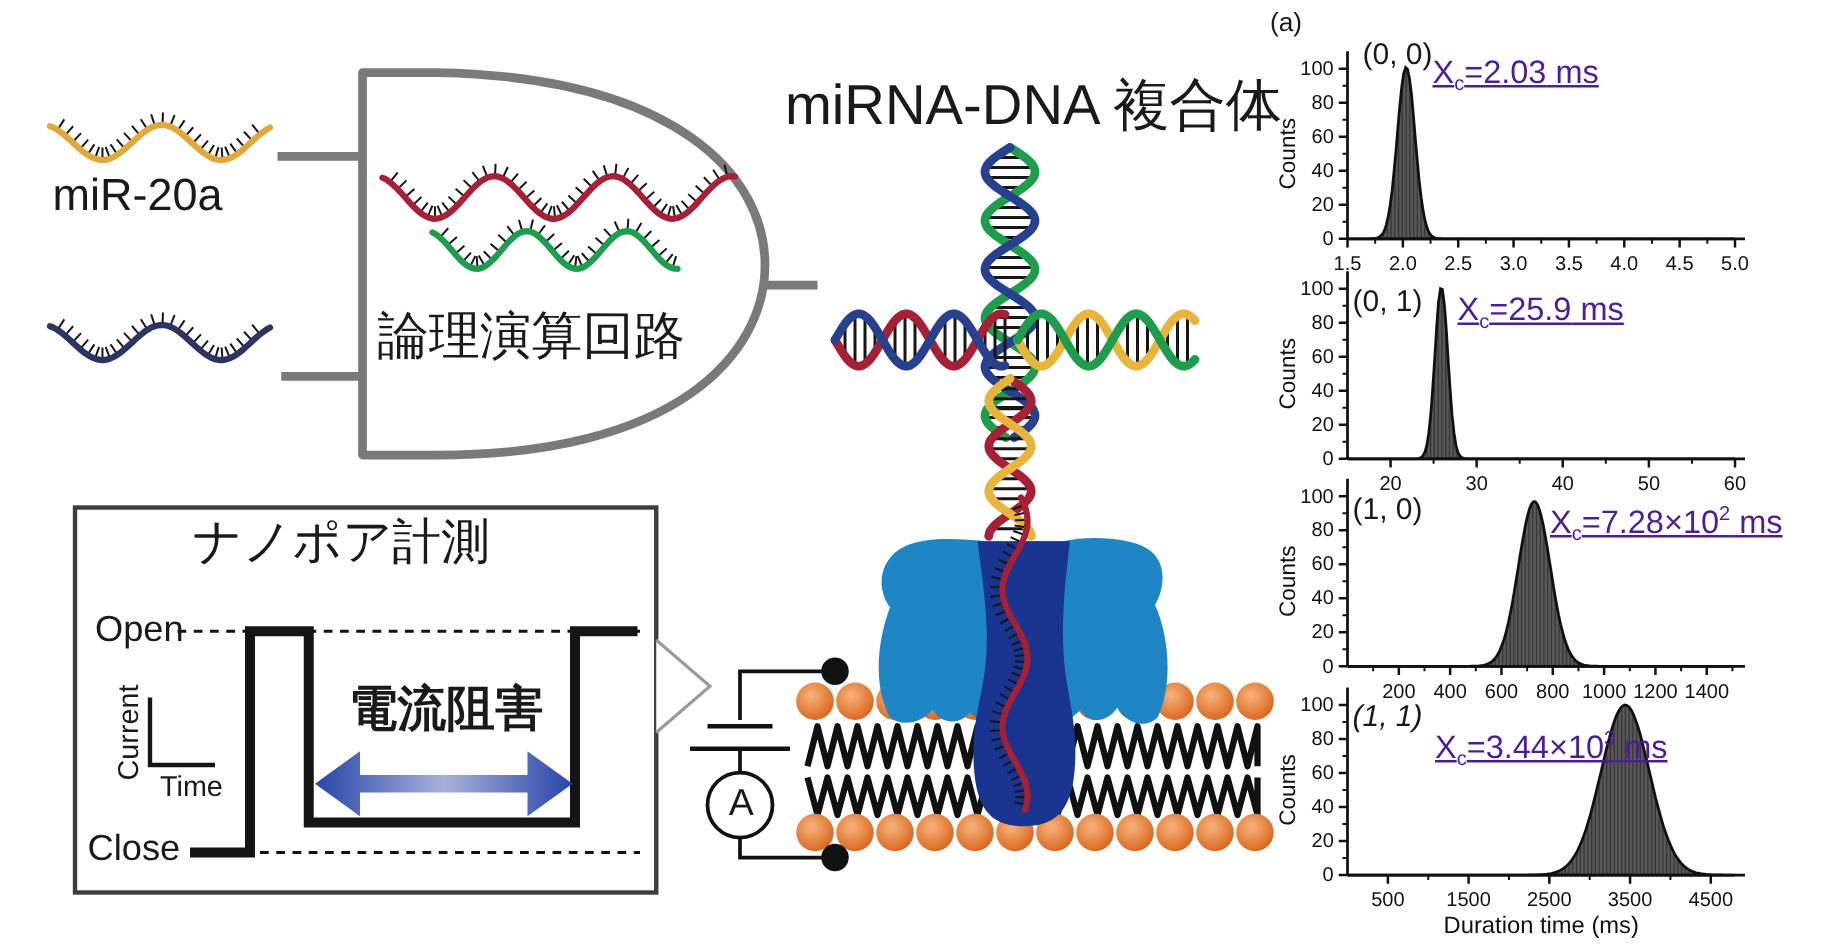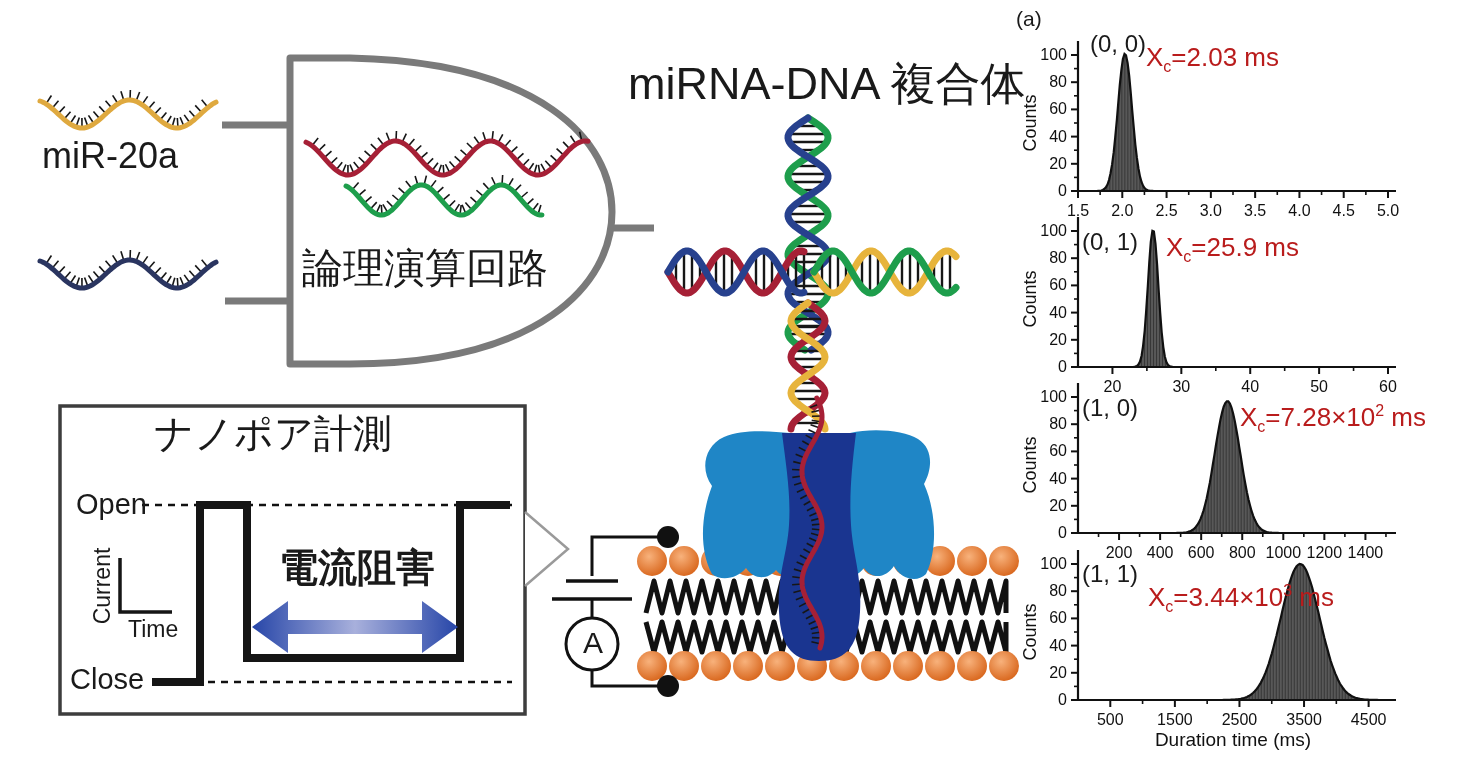--- a/index.html
+++ b/index.html
@@ -3,21 +3,21 @@
 <meta charset="utf-8">
 <style>
   html,body{margin:0;padding:0;background:#fff;}
   #stage{position:relative;width:1459px;height:758px;background:#fff;overflow:hidden;
          font-family:"Liberation Sans","DejaVu Sans",sans-serif;color:#1a1a1a;}
   #art,#charts{position:absolute;top:0;}
   #art{left:0;}
   #charts{left:1020px;}
   .lbl{position:absolute;white-space:nowrap;color:#1a1a1a;line-height:1.05;}
   .cond{position:absolute;font-size:24px;color:#1a1a1a;}
-  .ann{position:absolute;font-size:26px;color:#b91c1c;}
+  .ann{position:absolute;font-size:26px;color:#4c1d95;text-decoration:underline;}
   .ann sub{font-size:16px;}
   .ann sup{font-size:16px;}
   #t-current{left:44px;top:574px;width:116px;height:24px;text-align:center;
              transform:rotate(-90deg);font-size:23px;}
 </style>
 </head>
 <body>
 
 <div id="stage">
   <svg id="art" width="1020" height="758" viewBox="0 0 1020 758">
@@ -620,19 +620,19 @@
   <div class="lbl" style="left:70px;top:664px;font-size:29px;">Close</div>
   <div class="lbl" id="t-current">Current</div>
   <div class="lbl" style="left:128px;top:617px;font-size:23px;">Time</div>
   <div class="lbl" style="left:262px;top:548px;width:190px;text-align:center;font-size:39px;font-weight:bold;">電流阻害</div>
   <div class="lbl" style="left:578px;top:627px;width:30px;text-align:center;font-size:30px;">A</div>
   <div class="lbl" style="left:1016px;top:8px;font-size:21px;">(a)</div>
 
   <div class="cond" style="left:1090px;top:30px;text-align:right;">(0, 0)</div>
   <div class="cond" style="left:1082px;top:228px;">(0, 1)</div>
   <div class="cond" style="left:1082px;top:394px;">(1, 0)</div>
-  <div class="cond" style="left:1082px;top:560px;">(1, 1)</div>
+  <div class="cond" style="left:1082px;top:560px;font-style:italic;">(1, 1)</div>
 
   <div class="ann" style="left:1146px;top:42px;"><span>X</span><sub>c</sub><span>=2.03</span><sup></sup><span> ms</span></div>
   <div class="ann" style="left:1166px;top:232px;"><span>X</span><sub>c</sub><span>=25.9</span><sup></sup><span> ms</span></div>
   <div class="ann" style="left:1240px;top:402px;"><span>X</span><sub>c</sub><span>=7.28×10</span><sup>2</sup><span> ms</span></div>
   <div class="ann" style="left:1148px;top:582px;"><span>X</span><sub>c</sub><span>=3.44×10</span><sup>3</sup><span> ms</span></div>
 </div>
 
 </body></html>

